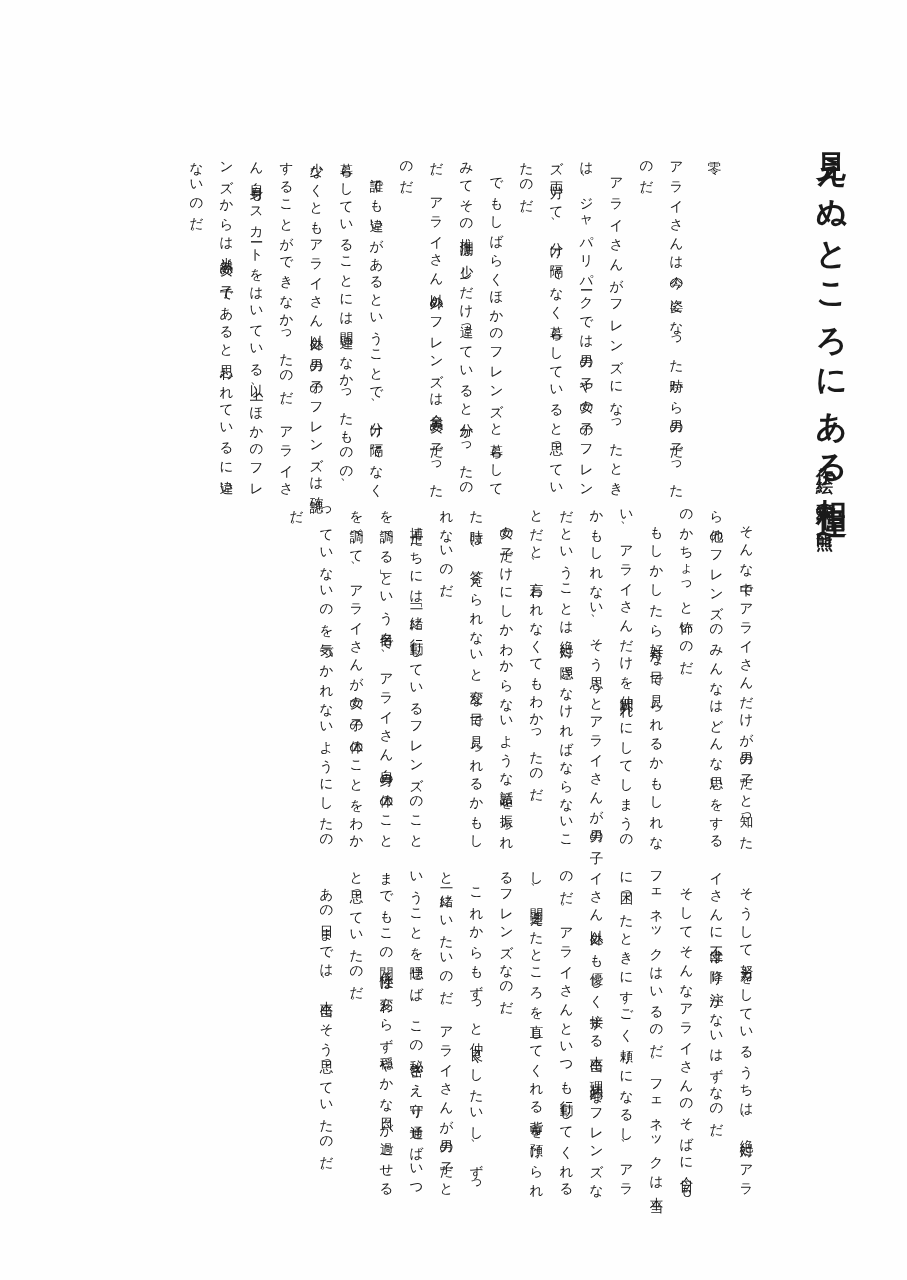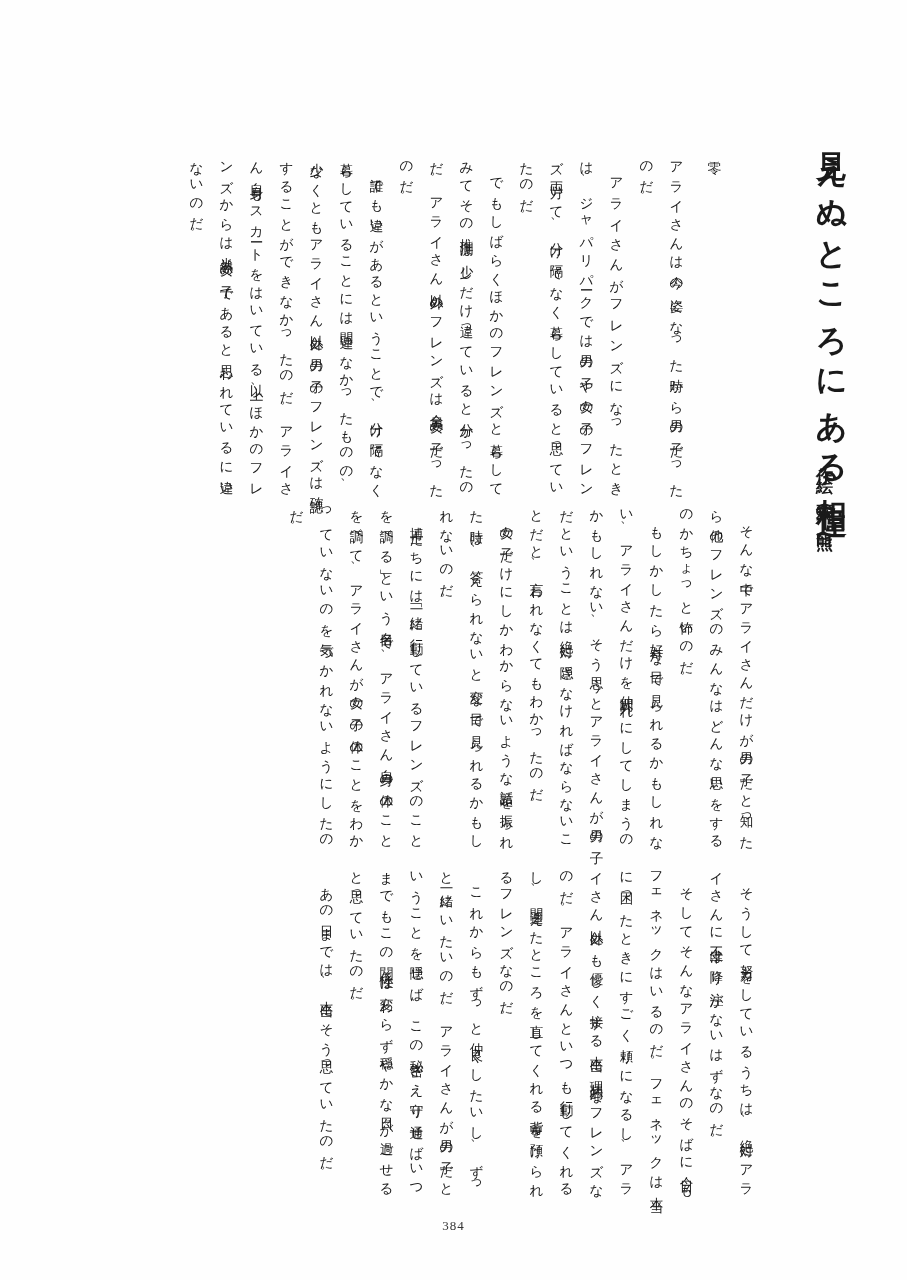--- a/index.html
+++ b/index.html
@@ -139,15 +139,14 @@
     <p>博士たちには「一緒に行動しているフレンズのことを調べる」という名目で、アライさん自身の体のことを調べて、アライさんが女の子の体のことをわかっていないのを気づかれないようにしたのだ。</p>
   </div>
 
   <div id="block-lower" class="text-block">
     <p>そうして努力をしているうちは、絶対にアライさんに不幸は降り注がないはずなのだ。</p>
     <p>そしてそんなアライさんのそばに今日もフェネックはいるのだ。フェネックは本当に困ったときにすごく頼りになるし、アライさん以外にも優しく接する本当に理想的なフレンズなのだ。アライさんといつも行動してくれるし、間違えたところを直してくれる背中を預けられるフレンズなのだ。</p>
     <p>これからもずっと仲良くしたいし、ずっと一緒にいたいのだ。アライさんが男の子だということを隠せば、この秘密さえ守り通せばいつまでもこの関係性は変わらず穏やかな日々が過ごせると思っていたのだ。</p>
     <p>あの日までは、本当にそう思っていたのだ。</p>
   </div>
 
-  <div id="page-number">384</div>
 
 </div>
 
 </body></html>

